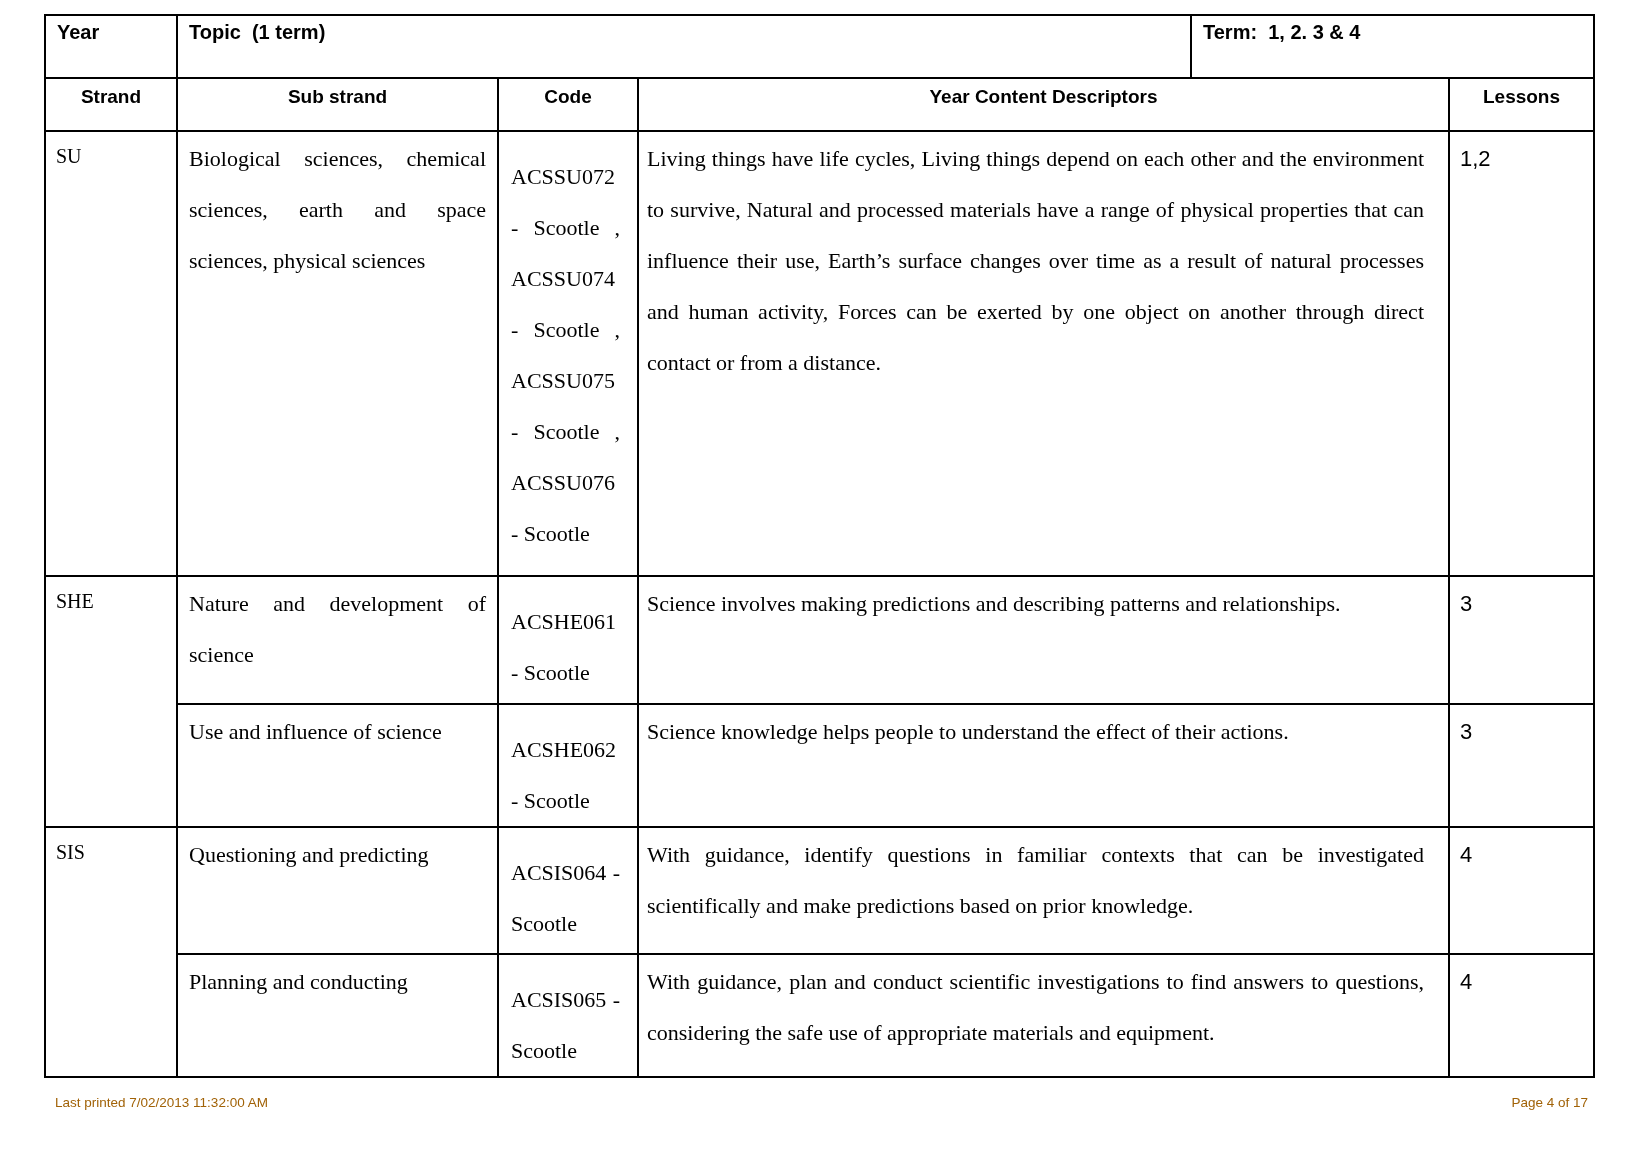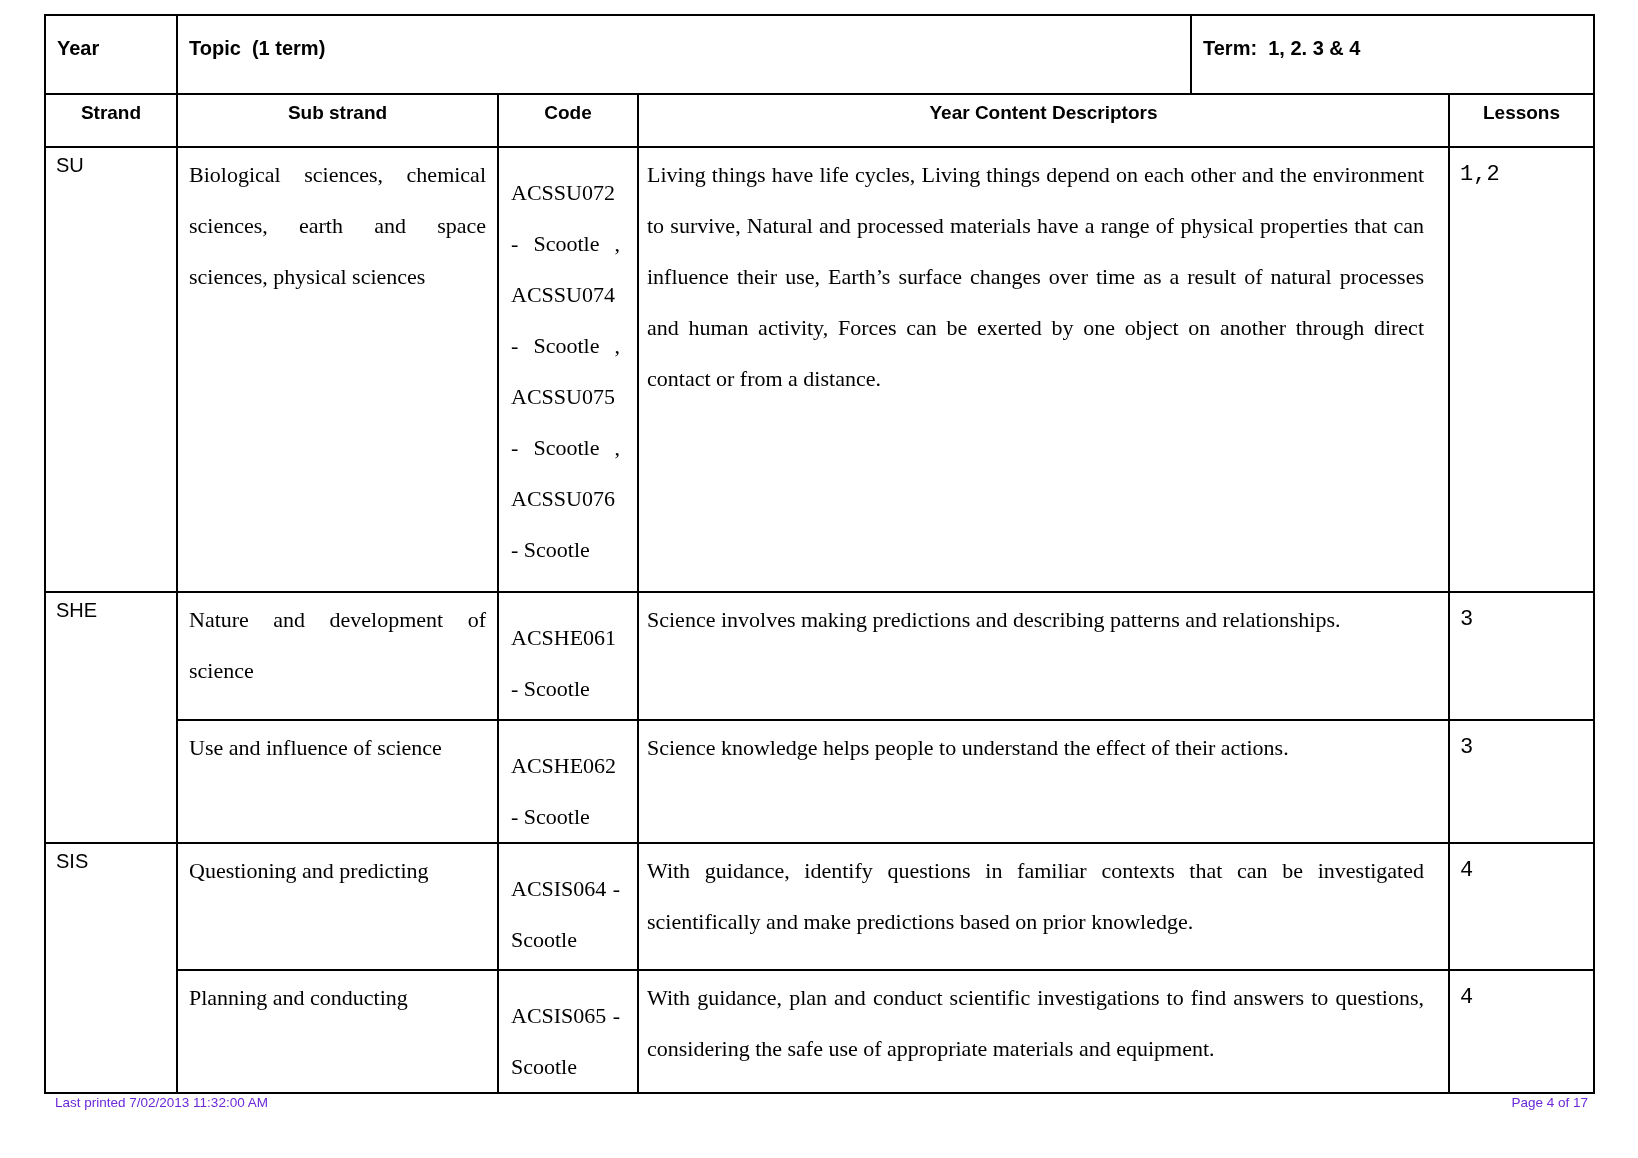--- a/index.html
+++ b/index.html
@@ -34,71 +34,71 @@
     vertical-align: top;
     overflow: hidden;
   }
   
   .t-head td {
     height: 57px;
     font-family: "Liberation Sans", sans-serif;
     font-weight: bold;
     font-size: 20px;
     line-height: 24px;
-    padding: 20px 11px 0 11px;
+    padding: 4px 11px 0 11px;
     white-space: pre-wrap;
   }
   
   .t-main { margin-top: -2px; }
   .t-main td.colhead {
     height: 45px;
     font-family: "Liberation Sans", sans-serif;
     font-weight: bold;
     font-size: 19px;
     line-height: 23px;
     text-align: center;
     padding: 6px 4px 0 4px;
   }
   td.strand {
-    font-family: Liberation Sans, sans-serif;
+    font-family: Liberation Serif, serif;
     font-size: 20px;
     line-height: 28px;
-    padding: 3px 8px 0 10px;
+    padding: 10px 8px 0 10px;
     text-align: left;
   }
   td.serif {
     font-family: "Liberation Serif", serif;
     font-size: 22px;
     line-height: 51px;
     text-align: justify;
   }
   td.substrand { padding: 1px 11px 0 11px; }
   td.code     { padding: 19px 17px 0 12px; }
   td.desc     { padding: 1px 24px 0 8px; border-radius: 9px; }
   td.lessons  {
-    font-family: Liberation Mono, monospace;
+    font-family: Liberation Sans, sans-serif;
     font-size: 22px;
     line-height: 51px;
     text-align: left;
     padding: 1px 6px 0 10px;
   }
   
   .r-su  td { height: 424px; }
   .r-she1 td { height: 107px; }
   .r-she2 td { height: 102px; }
   .r-sis1 td { height: 106px; }
   .r-sis2 td { height: 98px; }
   
   .footer-left, .footer-right {
     position: absolute;
     top: 1095px;
     font-family: "Liberation Sans", sans-serif;
     font-size: 13.5px;
     line-height: 16px;
-    color: #6d28d9;
+    color: #a16207;
   }
   .footer-left  { left: 55px; }
   .footer-right { right: 50px; }
 </style>
 </head>
 <body>
 
 <div class="page">
 
   <div class="doc">

